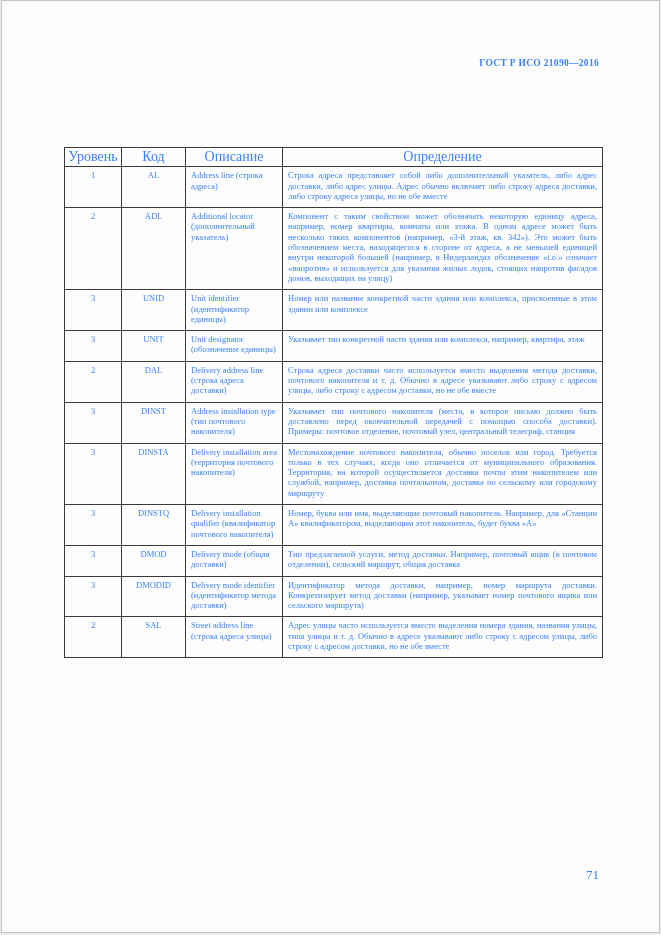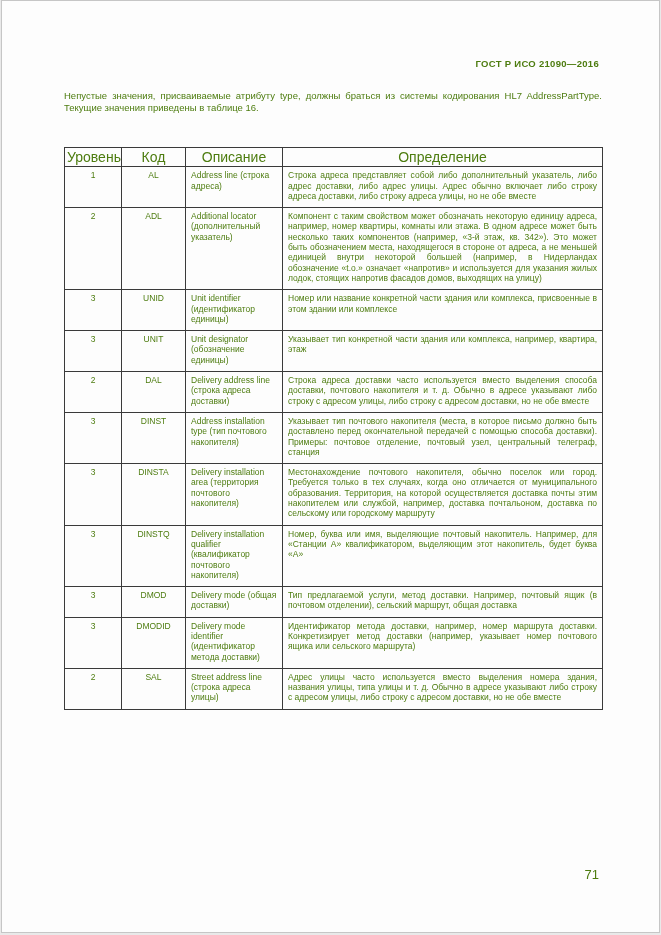--- a/index.html
+++ b/index.html
@@ -7,22 +7,22 @@
     padding: 0;
     background: #e9e9e9;
   }
   .page {
     position: relative;
     width: 659px;
     height: 933px;
     margin: 0 auto;
     background: #fdfdfd;
     border: 1px solid #c6c6c6;
-    font-family: Liberation Sans, sans-serif;
-    color: #4d7c0f;
+    font-family: Liberation Serif, serif;
+    color: #3b82f6;
     box-sizing: border-box;
     overflow: hidden;
   }
   .doc-ref {
     position: absolute;
     top: 57px;
     right: 60px;
     font-size: 9.5px;
     font-weight: bold;
     letter-spacing: 0.3px;
@@ -93,21 +93,20 @@
     font-size: 13px;
   }
 </style>
 </head>
 <body>
 
 <div class="page">
 
   <div class="doc-ref">ГОСТ Р ИСО 21090—2016</div>
 
-  <p class="intro">Непустые значения, присваиваемые атрибуту type, должны браться из системы кодирования HL7 AddressPartType. Текущие значения приведены в таблице 16.</p>
 
 
   <table class="data-table">
     <colgroup>
       <col class="c-level">
       <col class="c-code">
       <col class="c-desc">
       <col class="c-def">
     </colgroup>
     <thead>
@@ -140,21 +139,21 @@
         <tr>
           <td class="cell-level">3</td>
           <td class="cell-code">UNIT</td>
           <td class="cell-description">Unit designator (обозначение единицы)</td>
           <td class="cell-definition">Указывает тип конкретной части здания или комплекса, например, квартира, этаж</td>
         </tr>
         <tr>
           <td class="cell-level">2</td>
           <td class="cell-code">DAL</td>
           <td class="cell-description">Delivery address line (строка адреса доставки)</td>
-          <td class="cell-definition">Строка адреса доставки часто используется вместо выделения способа доставки, почтового накопителя и т. д. Обычно в адресе указывают либо строку с адресом улицы, либо строку с адресом доставки, но не обе вместе</td>
+          <td class="cell-definition">Строка адреса доставки часто используется вместо выделения метода доставки, почтового накопителя и т. д. Обычно в адресе указывают либо строку с адресом улицы, либо строку с адресом доставки, но не обе вместе</td>
         </tr>
         <tr>
           <td class="cell-level">3</td>
           <td class="cell-code">DINST</td>
           <td class="cell-description">Address installation type (тип почтового накопителя)</td>
           <td class="cell-definition">Указывает тип почтового накопителя (места, в которое письмо должно быть доставлено перед окончательной передачей с помощью способа доставки). Примеры: почтовое отделение, почтовый узел, центральный телеграф, станция</td>
         </tr>
         <tr>
           <td class="cell-level">3</td>
           <td class="cell-code">DINSTA</td>

